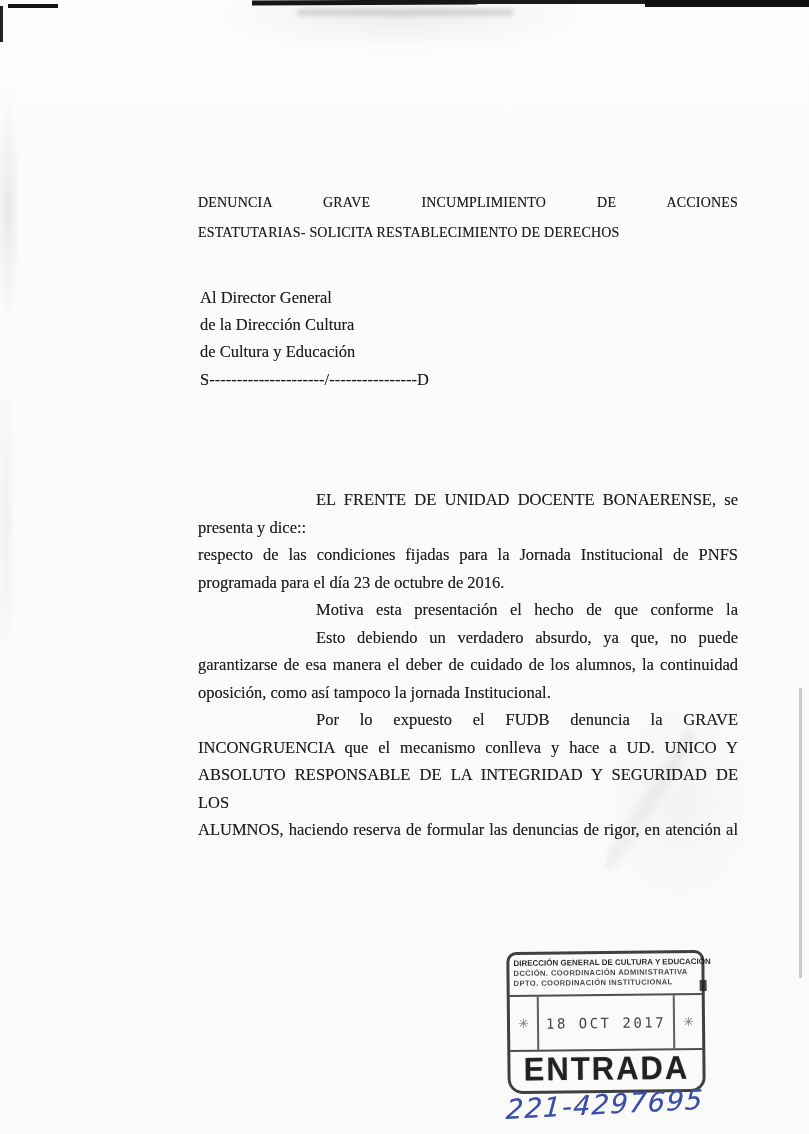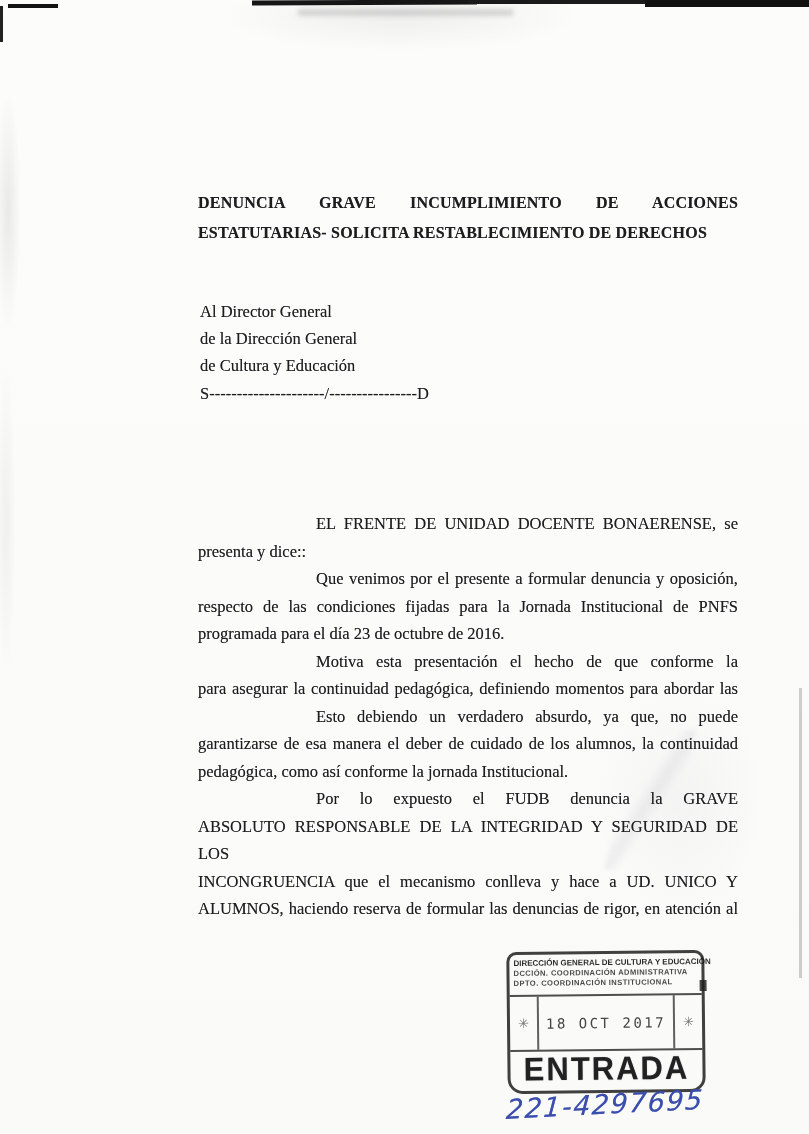--- a/index.html
+++ b/index.html
@@ -23,33 +23,32 @@
   .corner-h { left:8px; top:4px; width:50px; height:4px; background:#131313; }
   .corner-v { left:0; top:6px; width:3px; height:36px; background:#222; }
   .edge-right { left:799px; top:688px; width:3px; height:290px; background:rgba(110,110,110,0.32); filter:blur(0.5px); }
   .streak { left:615px; top:725px; width:70px; height:150px;
     background:linear-gradient(115deg, transparent 40%, rgba(140,140,160,0.12) 50%, transparent 60%);
     filter:blur(2px); transform:rotate(8deg); }
 
   
   .title {
     position:absolute; left:198px; top:188px; width:540px;
-    font-weight:bold; font-size:16px; line-height:30px; letter-spacing:0.2px;
+    font-weight:normal; font-size:14px; line-height:30px; letter-spacing:0.2px;
     text-shadow:0 0 0.4px rgba(29,29,31,0.55);
   }
   .address {
-    position:absolute; left:200px; top:298px; width:430px;
+    position:absolute; left:200px; top:284px; width:430px;
     font-size:16.5px; line-height:27.2px;
     text-shadow:0 0 0.4px rgba(29,29,31,0.5);
   }
   .bodytext {
     position:absolute; left:198px; top:486px; width:540px;
     font-size:16.5px; line-height:27.5px;
     text-shadow:0 0 0.4px rgba(29,29,31,0.5);
-    margin-top:24px;
   }
   .ln   { text-align:justify; text-align-last:justify; text-justify:inter-word; }
   .last { text-align-last:left; }
   .ind  { text-indent:118px; }
 
   
   .stamp {
     position:absolute; left:507px; top:951px; width:198px; height:142px;
     transform:rotate(-0.6deg); color:#232323;
     font-family:"Liberation Sans","DejaVu Sans",sans-serif;
@@ -101,43 +100,41 @@
   <div class="art edge-right"></div>
   <div class="art streak"></div>
 
   <div class="title">
     <div class="ln">DENUNCIA GRAVE INCUMPLIMIENTO DE ACCIONES</div>
     <div class="ln last">ESTATUTARIAS- SOLICITA RESTABLECIMIENTO DE DERECHOS</div>
   </div>
 
   <div class="address">
     <div>Al Director General</div>
-    <div>de la Dirección General</div>
+    <div>de la Dirección Cultura</div>
     <div>de Cultura y Educación</div>
     <div>S---------------------/----------------D</div>
   </div>
 
   <div class="bodytext">
     <div class="ln ind">EL FRENTE DE UNIDAD DOCENTE BONAERENSE,  se</div>
     <div class="ln last">presenta y dice::</div>
 
-    <div class="ln ind">Que venimos por el presente a formular denuncia y oposición,</div>
     <div class="ln">respecto de las condiciones fijadas para la Jornada Institucional de PNFS</div>
     <div class="ln last">programada para el día 23 de octubre de 2016.</div>
 
     <div class="ln ind">Motiva esta presentación el hecho de que conforme la</div>
-    <div class="ln">para asegurar la continuidad pedagógica, definiendo momentos para abordar las</div>
 
     <div class="ln ind">Esto debiendo un verdadero absurdo, ya que, no puede</div>
     <div class="ln">garantizarse de esa manera el deber de cuidado de los alumnos, la continuidad</div>
-    <div class="ln last">pedagógica, como así conforme la jornada Institucional.</div>
+    <div class="ln last">oposición, como así tampoco la jornada Institucional.</div>
 
     <div class="ln ind">Por lo expuesto el  FUDB denuncia la GRAVE</div>
+    <div class="ln">INCONGRUENCIA que el mecanismo conlleva y hace a UD. UNICO Y</div>
     <div class="ln">ABSOLUTO RESPONSABLE DE LA INTEGRIDAD Y SEGURIDAD DE LOS</div>
-    <div class="ln">INCONGRUENCIA que el mecanismo conlleva y hace a UD. UNICO Y</div>
     <div class="ln">ALUMNOS, haciendo reserva de formular las denuncias de rigor, en atención al</div>
   </div>
 
   <div class="stamp">
     <div class="stamp-box"></div>
     <div class="stamp-header">
       <div class="stamp-h1">DIRECCIÓN GENERAL DE CULTURA Y EDUCACIÓN</div>
       <div class="stamp-h2">DCCIÓN. COORDINACIÓN ADMINISTRATIVA</div>
       <div class="stamp-h2">DPTO. COORDINACIÓN INSTITUCIONAL</div>
     </div>

